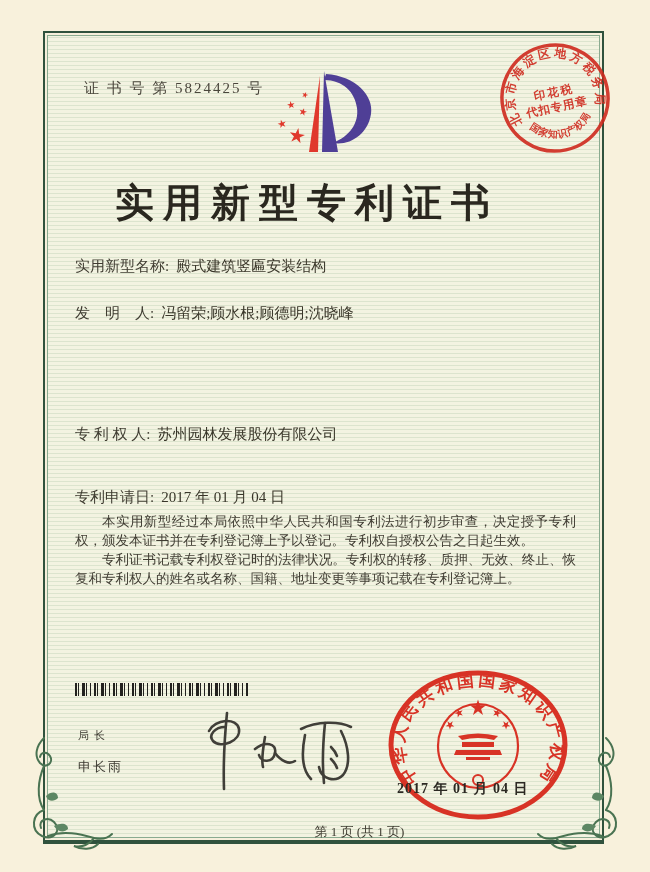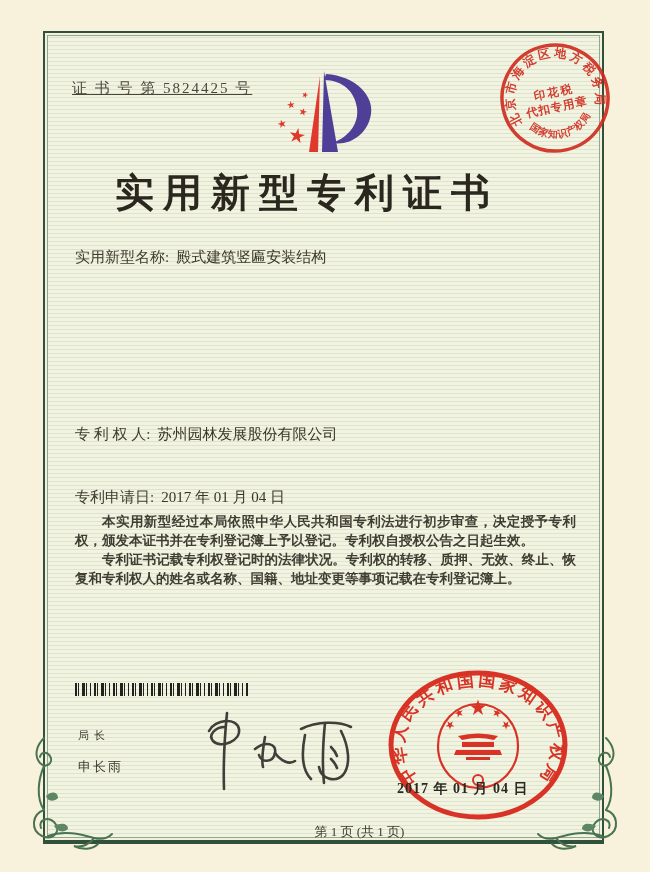--- a/index.html
+++ b/index.html
@@ -14,31 +14,31 @@
   .frame{
     position:absolute;left:43px;top:31px;width:561px;height:813px;
     border:2px solid #30523d;border-bottom-width:4px;
     box-shadow:inset 0 0 0 2px #f6efdb, inset 0 0 0 3px #8aab90;
     background:
       repeating-linear-gradient(180deg,
         rgba(128,168,128,0.20) 0px, rgba(128,168,128,0.20) 1px,
         rgba(0,0,0,0) 1px, rgba(0,0,0,0) 4px),
       #f3f3e1;
   }
-  .cert-no{left:72px;top:79px;font-size:15px;letter-spacing:2px;color:#4a463c;text-decoration:underline;}
+  .cert-no{left:84px;top:79px;font-size:15px;letter-spacing:2px;color:#4a463c;}
   .title{
-    left:43px;top:166px;width:519px;text-align:center;
+    left:43px;top:176px;width:519px;text-align:center;
     font-size:39px;font-weight:700;letter-spacing:9px;text-indent:9px;color:#2a271f;
   }
   .field{position:absolute;left:75px;font-size:15px;color:#3f3c31;white-space:nowrap;}
   .field .val{margin-left:7px;color:#393629;}
-  .f0{top:248px}.f1{top:304px}.f2{top:351px}.f3{top:396px}.f4{top:425px}.f5{top:488px}
+  .f0{top:257px}.f1{top:304px}.f2{top:351px}.f3{top:396px}.f4{top:425px}.f5{top:488px}
   .body-text{
     left:75px;top:512px;width:501px;
-    font-size:13.5px;line-height:19px;text-align:justify;color:#403d33;font-weight:bold;
+    font-size:13.5px;line-height:19px;text-align:justify;color:#403d33;
   }
   .body-text p{margin:0;text-indent:2em;}
   .barcode{
     left:75px;top:683px;width:173px;height:13px;
     background:repeating-linear-gradient(90deg,
       #23221f 0 2px, transparent 2px 3px,
       #23221f 3px 4px, transparent 4px 7px,
       #23221f 7px 10px, transparent 10px 11px,
       #23221f 11px 12px, transparent 12px 15px,
       #23221f 15px 16px, transparent 16px 19px);
@@ -93,20 +93,23 @@
       <textPath href="#taxBottom" startOffset="50%">国家知识产权局</textPath>
     </text>
     <text x="65" y="63" font-size="11.5" font-weight="700" fill="#cf2a1e" text-anchor="middle" style="letter-spacing:2px">印花税</text>
     <text x="65" y="78" font-size="11.5" font-weight="700" fill="#cf2a1e" text-anchor="middle" style="letter-spacing:1px">代扣专用章</text>
   </svg>
 
   <div class="abs title">实用新型专利证书</div>
 
   <div class="field f0">
     <span class="lab">实用新型名称:</span><span class="val">殿式建筑竖匾安装结构</span>
+  </div>
+  <div class="field f1">
+    <span class="lab">发　明　人:</span><span class="val">冯留荣;顾水根;顾德明;沈晓峰</span>
   </div>
   <div class="field f4">
     <span class="lab">专 利 权 人:</span><span class="val">苏州园林发展股份有限公司</span>
   </div>
   <div class="field f5">
     <span class="lab">专利申请日:</span><span class="val">2017 年 01 月 04 日</span>
   </div>
 
   <div class="abs body-text">
     <p>本实用新型经过本局依照中华人民共和国专利法进行初步审查，决定授予专利权，颁发本证书并在专利登记簿上予以登记。专利权自授权公告之日起生效。</p>

